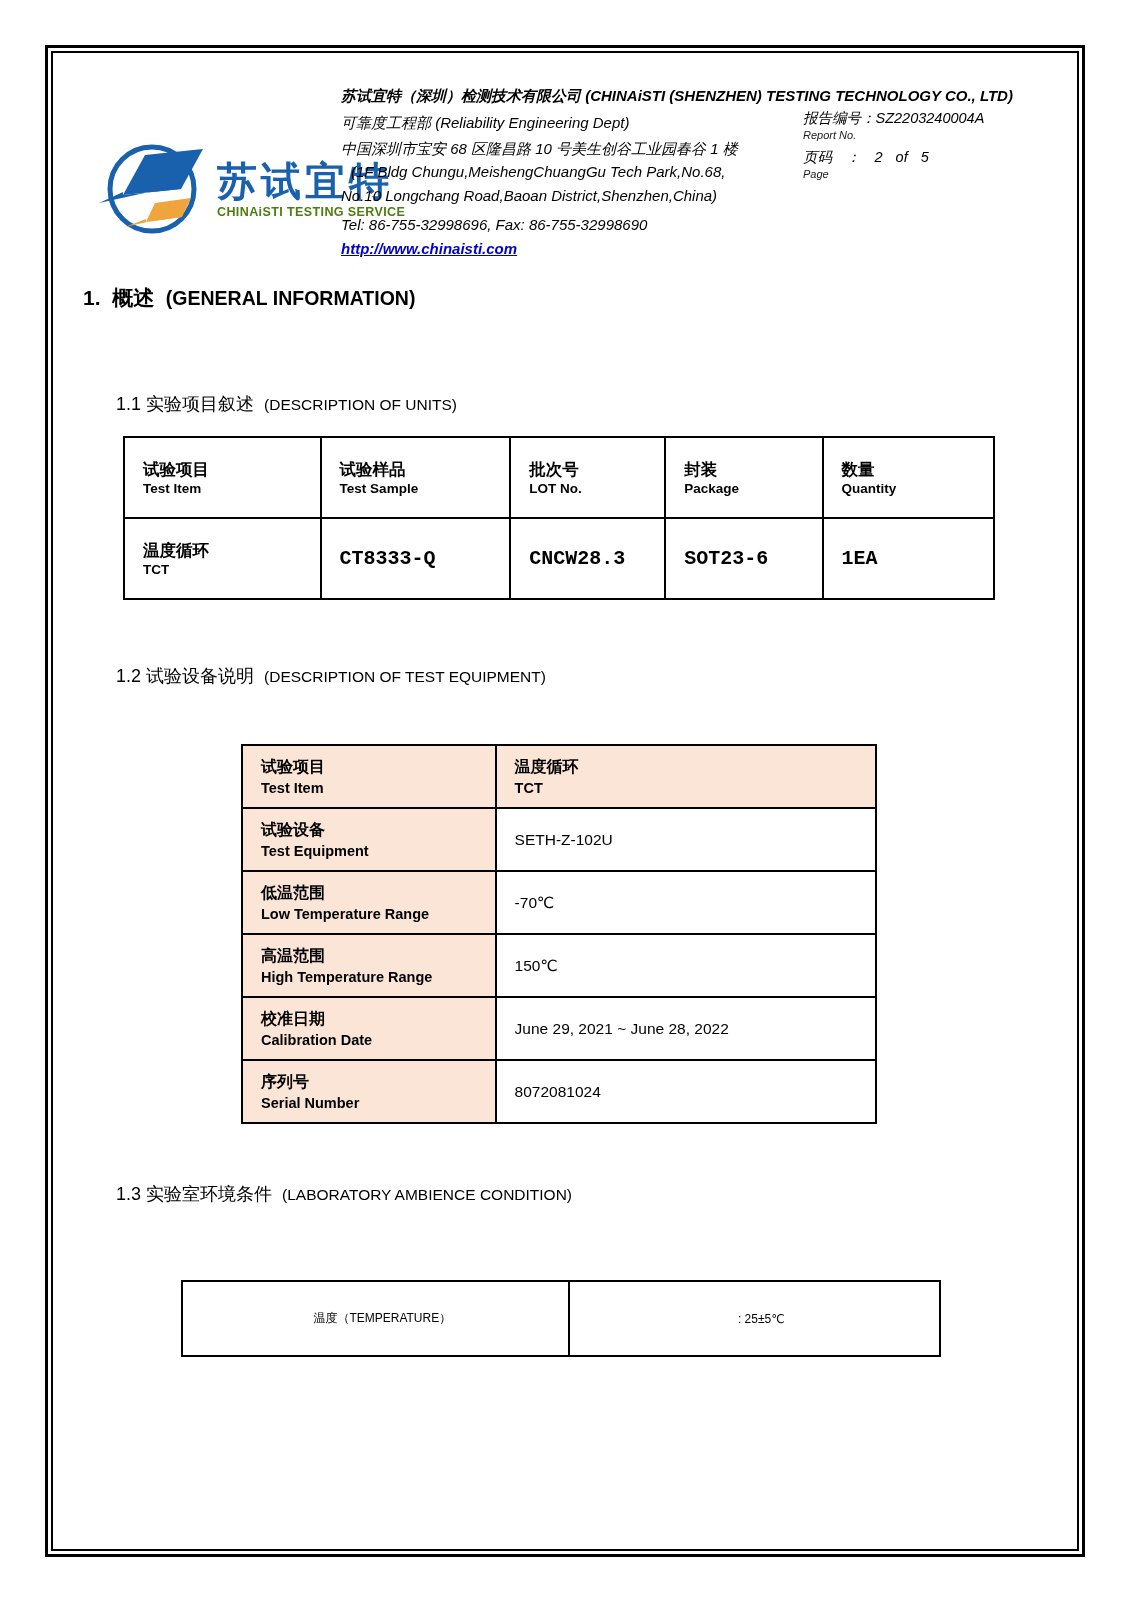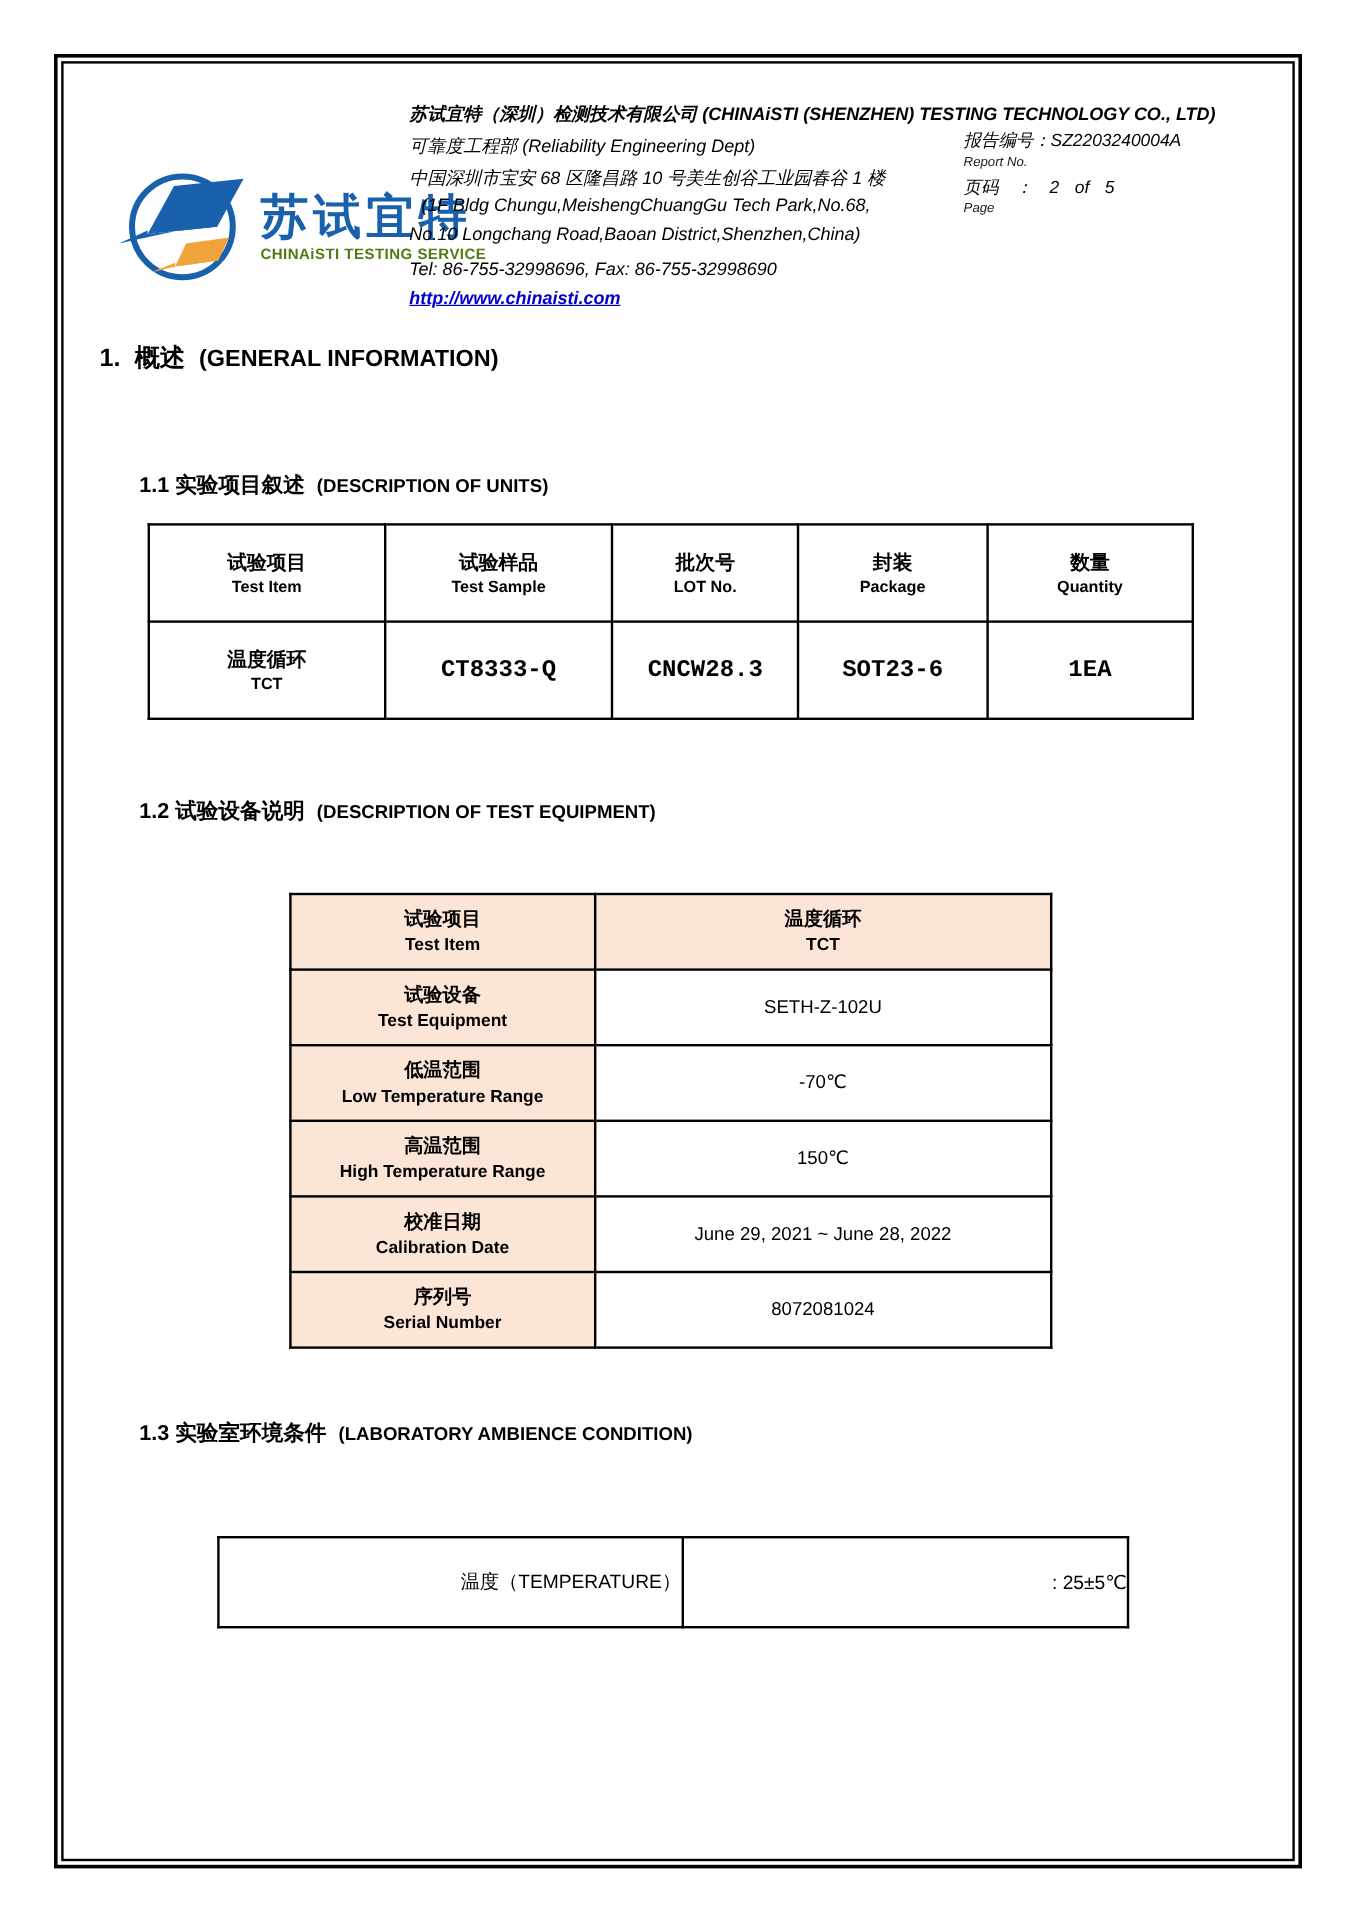--- a/index.html
+++ b/index.html
@@ -85,48 +85,48 @@
 
   
   .sec-title {
     margin: 24px 0 0 0;
     font-weight: bold;
     font-size: 21px;
   }
   .sec-title .en { font-size: 19.5px; }
   .sub-title {
     margin-left: 33px;
-    font-weight: bold;
+    font-weight: normal;
     font-size: 18px;
   }
   .sub-title .en { font-size: 15.5px; }
   .sub-title.s11 { margin-top: 80px; }
   .sub-title.s12 { margin-top: 64px; }
   .sub-title.s13 { margin-top: 58px; }
 
   
   table { border-collapse: collapse; }
-  td { border: 2px solid #000; text-align: center; vertical-align: middle; }
+  td { border: 2px solid #000; vertical-align: middle; padding-left: 18px; }
 
   .units-table { margin: 20px 0 0 40px; width: 872px; table-layout: fixed; }
   .units-table td { height: 81px; }
   .units-table .hdr-cn, .units-table .cell-cn { font-weight: bold; font-size: 16.5px; line-height: 1.35; }
   .units-table .hdr-en, .units-table .cell-en { font-weight: bold; font-size: 13.5px; line-height: 1.3; }
   .units-table .val { font-weight: bold; font-size: 20px; font-family: Liberation Mono, monospace; }
 
   .equip-table { margin: 56px 0 0 158px; width: 636px; table-layout: fixed; }
   .equip-table td { height: 63px; }
   .equip-table .label-cell { background: #fbe5d6; }
   .equip-table .lbl-cn { font-weight: bold; font-size: 16px; line-height: 1.4; }
   .equip-table .lbl-en { font-weight: bold; font-size: 14.5px; line-height: 1.3; }
   .equip-table .val-cell { font-size: 15.5px; }
   .equip-table .hdr-val { background: #fbe5d6; }
 
   .amb-table { margin: 74px 0 0 98px; width: 760px; table-layout: fixed; }
-  .amb-table td { height: 75px; text-align: right; padding-left: 14px; font-size: 16px; }
+  .amb-table td { height: 75px; text-align: center; padding-left: 14px; font-size: 12px; }
 </style>
 </head>
 <body>
 
 <div class="page">
   <div class="page-inner">
 
     <div class="header">
 
       <div class="logo-block">

